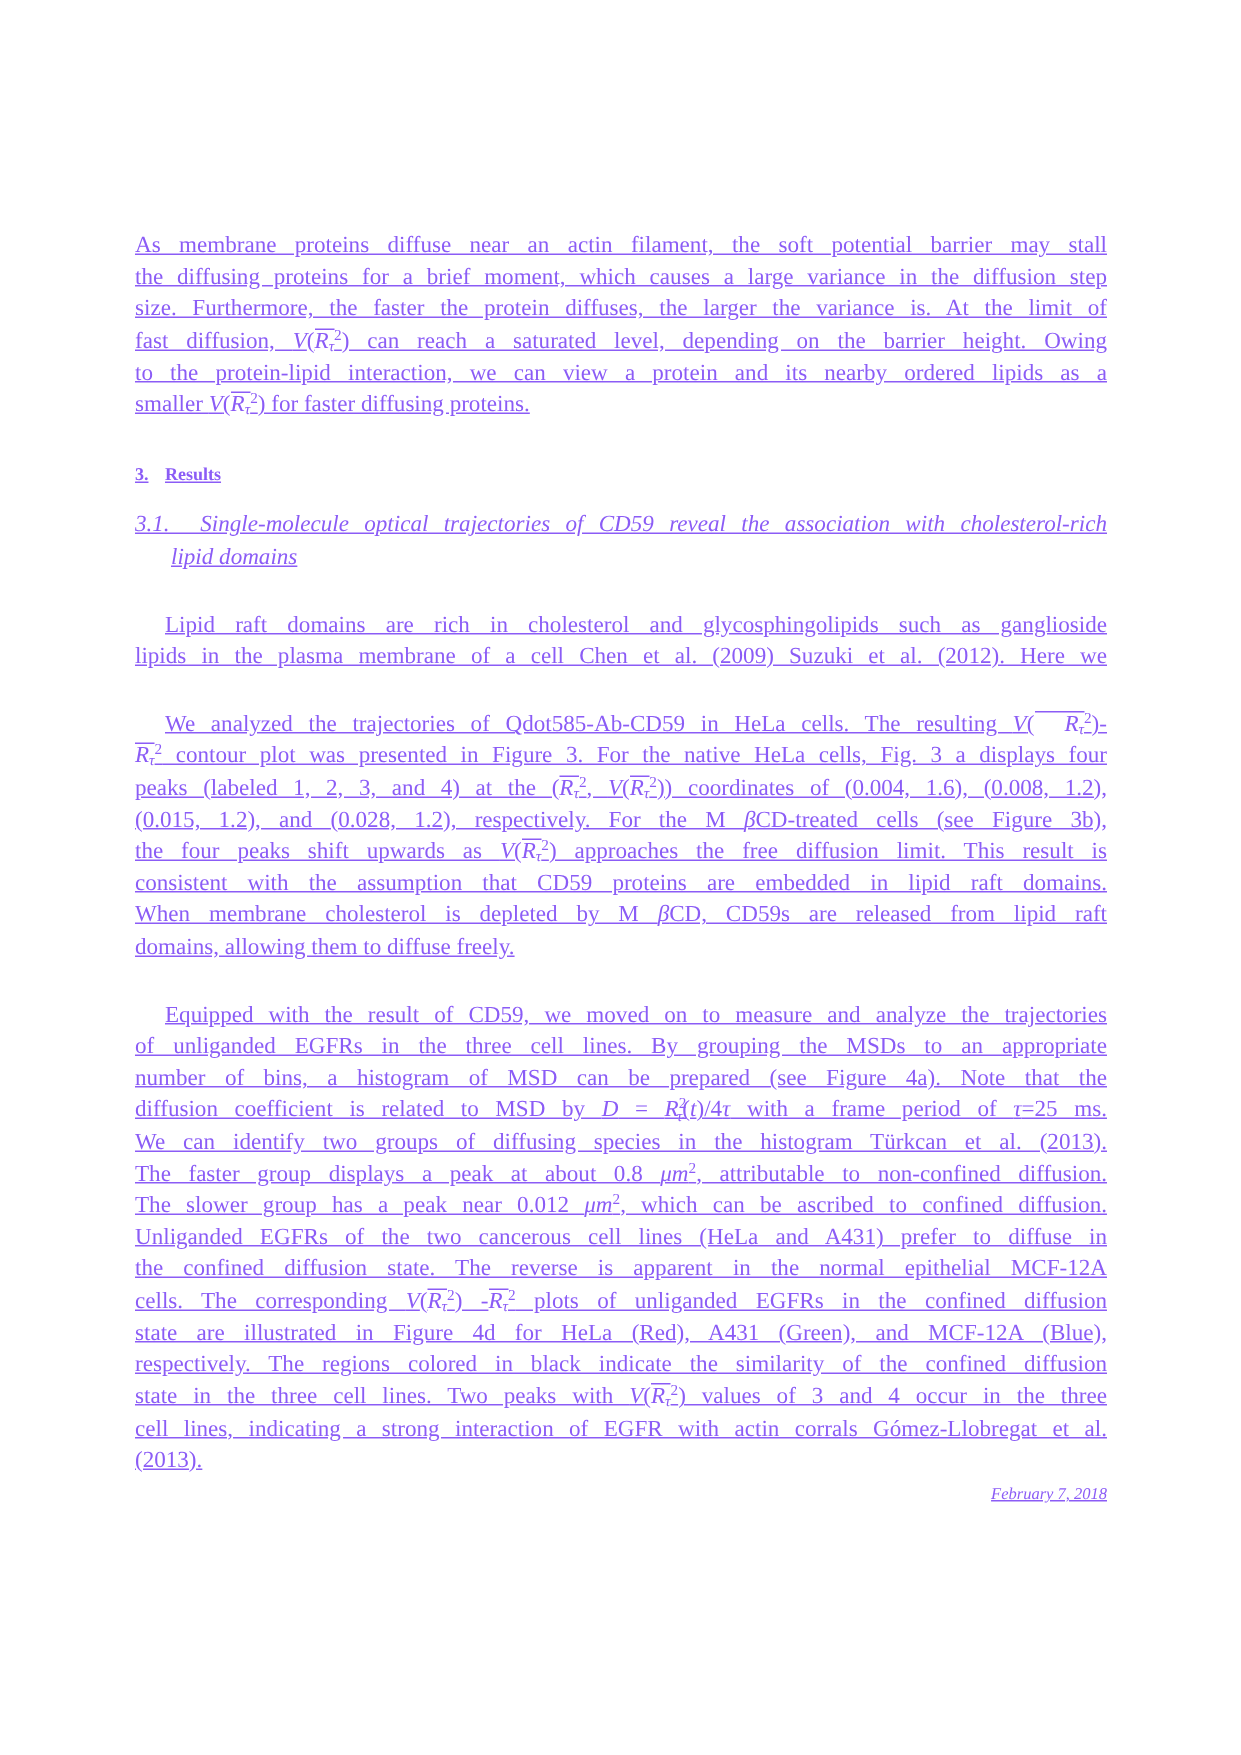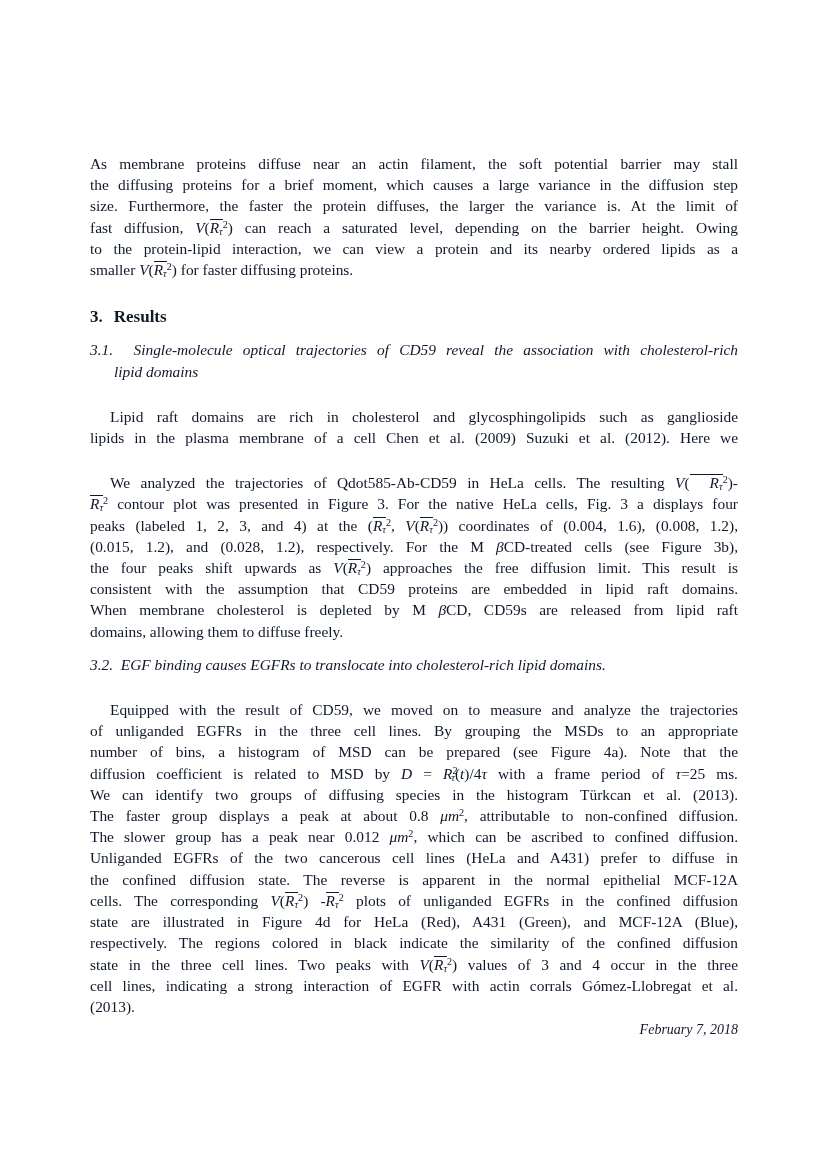--- a/index.html
+++ b/index.html
@@ -11,48 +11,49 @@
     overflow: hidden;
     font-family: "Liberation Serif", "DejaVu Serif", serif;
   }
   .content {
     position: absolute;
     left: 90px;
     top: 153px;
     width: 648px;
     font-size: 15.4px;
     line-height: 21.2px;
-    color: #0f172a;
+    color: #8b5cf6;
+    text-decoration: underline;
   }
   .line { text-align: justify; text-align-last: justify; }
   .line.last { text-align-last: left; }
   .para { margin: 0; }
   .para.indent > .line:first-child { text-indent: 20px; margin-top: 24px; }
 
   .sec-heading {
     font-weight: bold;
-    font-size: 17px;
+    font-size: 12px;
     margin: 26px 0 12px 0;
   }
   .sec-num { margin-right: 11px; }
 
   .subsec { font-style: italic; }
   .subsec > .line + .line { padding-left: 24px; }
   .subsec-32 { margin-top: 12px; margin-bottom: 1px; }
   .subsec-31 { margin-bottom: 1px; }
 
   sup { font-size: 66%; vertical-align: 0.5em; line-height: 0; font-style: normal; }
   sub { font-size: 66%; vertical-align: -0.2em; line-height: 0; }
   sub.pl { margin-left: -0.62em; }
   .ov { display: inline-block; border-top: 1px solid currentColor; line-height: 1.05; }
 
   .footer-date {
     text-align: right;
     font-style: italic;
-    font-size: 14px;
+    font-size: 11px;
     margin-top: 2px;
   }
 </style>
 </head>
 <body>
 
 <div class="page">
   <div class="content">
 
     <div class="para">
@@ -82,23 +83,20 @@
         <div class="line">We analyzed the trajectories of Qdot585-Ab-CD59 in HeLa cells. The resulting <i>V</i>(<span class="ov"><i>R</i><sub><i>τ</i></sub></span><sup>2</sup>)-</div>
         <div class="line"><span class="ov"><i>R</i><sub><i>τ</i></sub></span><sup>2</sup> contour plot was presented in Figure 3. For the native HeLa cells, Fig. 3 a displays four</div>
         <div class="line">peaks (labeled 1, 2, 3, and 4) at the (<span class="ov"><i>R</i><sub><i>τ</i></sub></span><sup>2</sup>, <i>V</i>(<span class="ov"><i>R</i><sub><i>τ</i></sub></span><sup>2</sup>)) coordinates of (0.004, 1.6), (0.008, 1.2),</div>
         <div class="line">(0.015, 1.2), and (0.028, 1.2), respectively. For the M <i>β</i>CD-treated cells (see Figure 3b),</div>
         <div class="line">the four peaks shift upwards as <i>V</i>(<span class="ov"><i>R</i><sub><i>τ</i></sub></span><sup>2</sup>) approaches the free diffusion limit. This result is</div>
         <div class="line">consistent with the assumption that CD59 proteins are embedded in lipid raft domains.</div>
         <div class="line">When membrane cholesterol is depleted by M <i>β</i>CD, CD59s are released from lipid raft</div>
         <div class="line last">domains, allowing them to diffuse freely.</div>
       </div>
 
-    <div class="subsec subsec-32">
-        <div class="line last">3.2.&nbsp;&nbsp;EGF binding causes EGFRs to translocate into cholesterol-rich lipid domains.</div>
-      </div>
 
     <div class="para indent">
         <div class="line">Equipped with the result of CD59, we moved on to measure and analyze the trajectories</div>
         <div class="line">of unliganded EGFRs in the three cell lines. By grouping the MSDs to an appropriate</div>
         <div class="line">number of bins, a histogram of MSD can be prepared (see Figure 4a). Note that the</div>
         <div class="line">diffusion coefficient is related to MSD by <i>D</i> = <i>R</i><sup>2</sup><sub class="pl"><i>τ</i></sub>(<i>t</i>)/4<i>τ</i> with a frame period of <i>τ</i>=25 ms.</div>
         <div class="line">We can identify two groups of diffusing species in the histogram Türkcan et al. (2013).</div>
         <div class="line">The faster group displays a peak at about 0.8 <i>μm</i><sup>2</sup>, attributable to non-confined diffusion.</div>
         <div class="line">The slower group has a peak near 0.012 <i>μm</i><sup>2</sup>, which can be ascribed to confined diffusion.</div>
         <div class="line">Unliganded EGFRs of the two cancerous cell lines (HeLa and A431) prefer to diffuse in</div>

